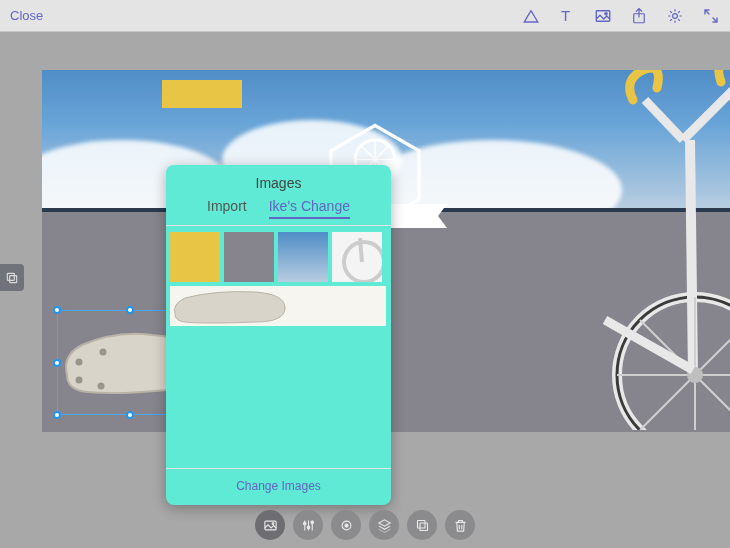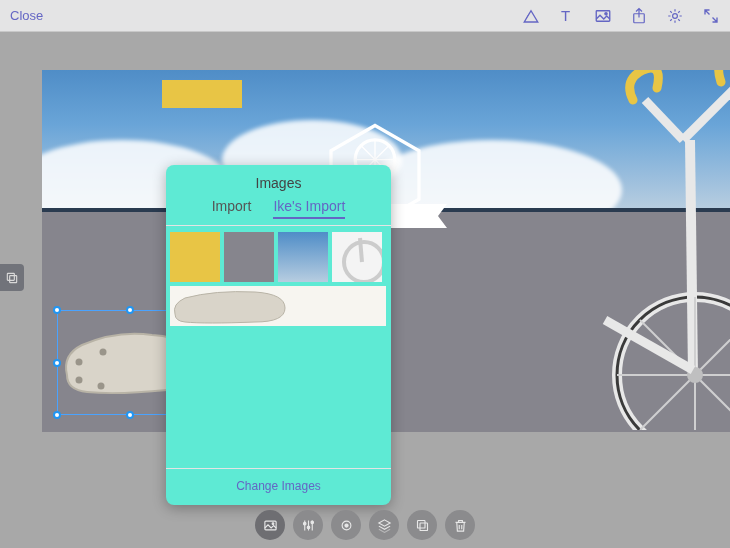--- a/index.html
+++ b/index.html
@@ -188,21 +188,21 @@
     <div class="handle h-bl"></div>
     <div class="handle h-bm"></div>
     <div class="handle h-br"></div>
   </div>
 </div>
 
 <div class="popover">
   <div class="popover-title">Images</div>
   <div class="popover-tabs">
     <span class="ptab">Import</span>
-    <span class="ptab active">Ike's Import</span>
+    <span class="ptab active">Ike's Change</span>
   </div>
   <div class="thumbs">
     <div class="thumb" style="background:#e8c545"></div>
     <div class="thumb" style="background:#86858d"></div>
     <div class="thumb" style="background:linear-gradient(180deg,#4f8dc7,#b7cde0)"></div>
     <div class="thumb" style="background:#f4f4f4;position:relative;overflow:hidden">
       <svg viewBox="0 0 50 50" style="position:absolute;inset:0">
           <circle cx="32" cy="30" r="20" fill="none" stroke="#ccc" stroke-width="4"></circle>
           <line x1="28" y1="6" x2="30" y2="30" stroke="#ccc" stroke-width="4"></line>
         </svg>

